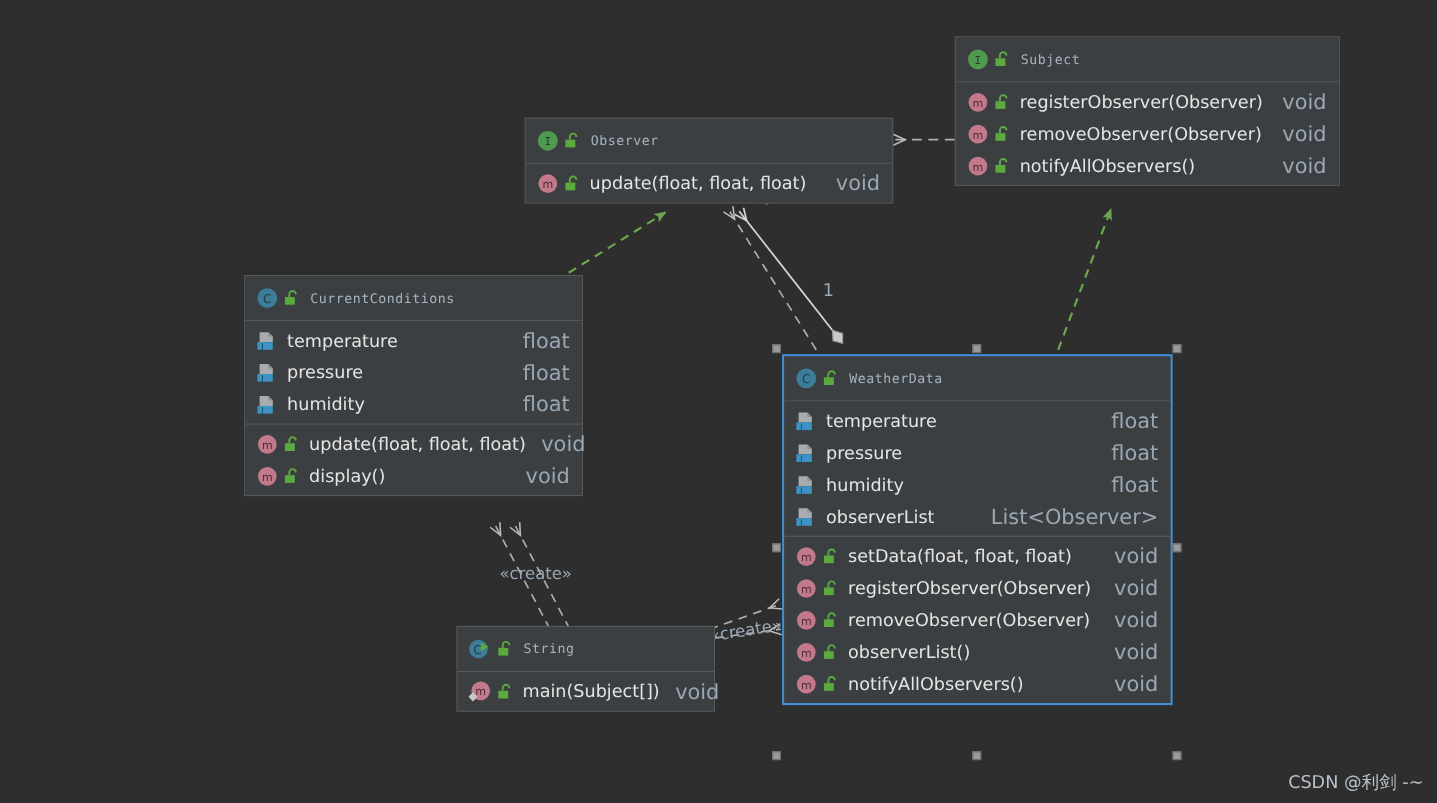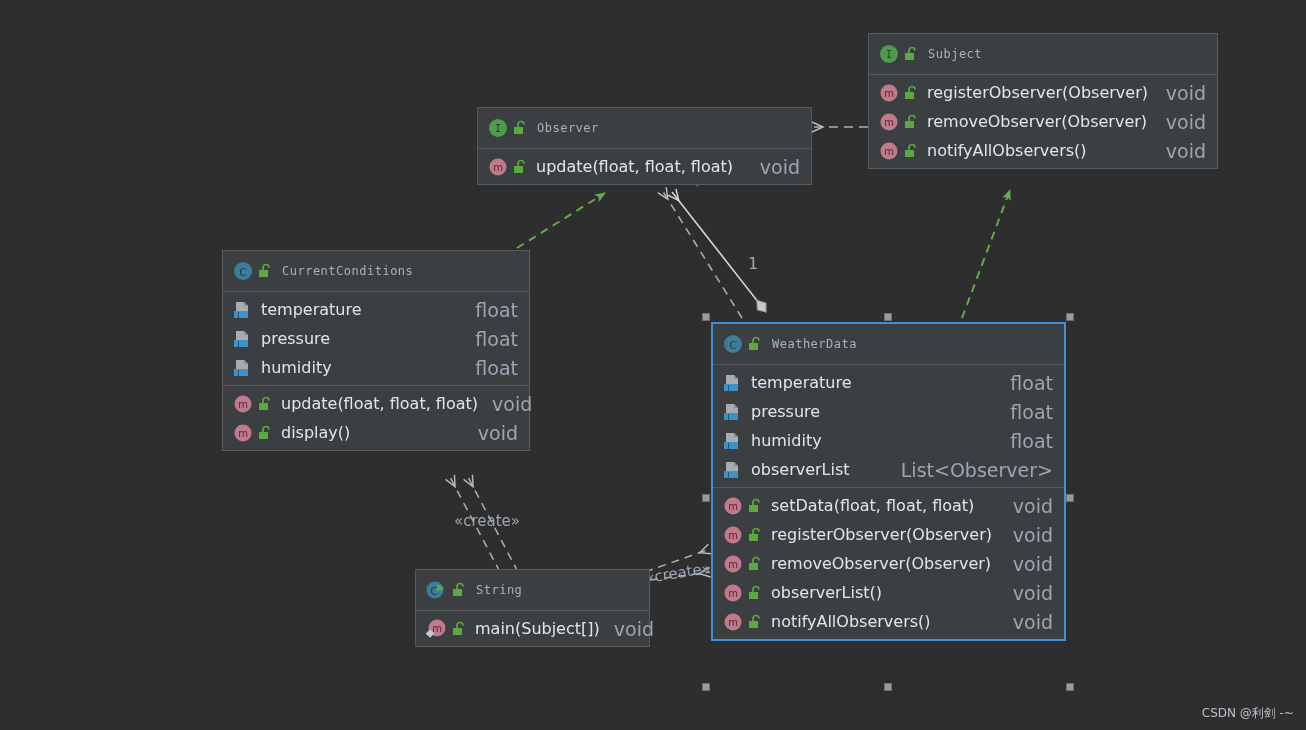--- a/index.html
+++ b/index.html
@@ -103,21 +103,21 @@
   }
   .edge-label.mult {
     font-size: 16px;
   }
 
   
   .watermark {
     position: absolute;
     right: 12px;
     bottom: 8px;
-    font-size: 12px;
+    font-size: 16px;
     color: #b9c2cb;
     font-family: "DejaVu Sans", sans-serif;
     white-space: nowrap;
   }
 </style>
 </head>
 <body>
 
 <div id="canvas">
 

